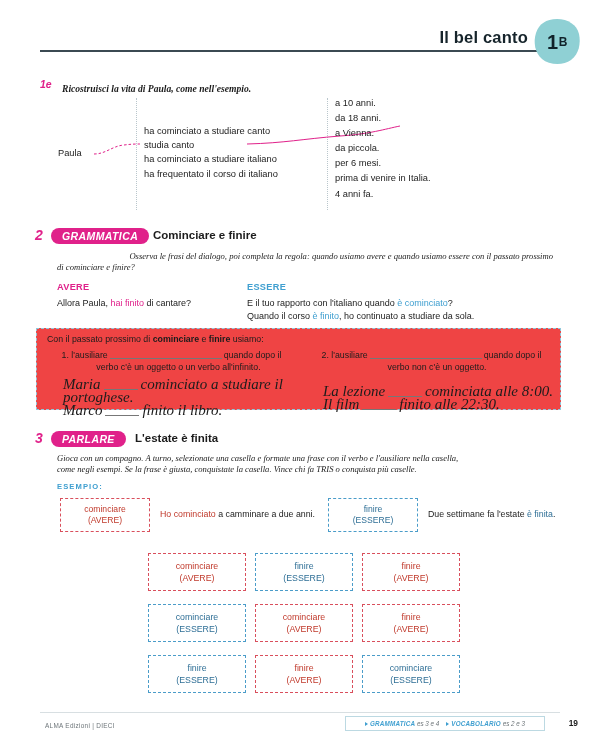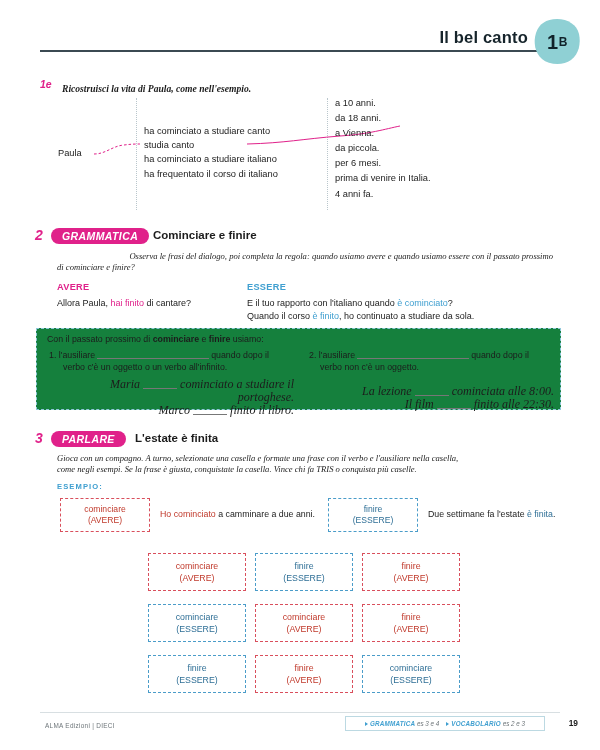--- a/index.html
+++ b/index.html
@@ -73,36 +73,36 @@
   .gr-col{position:absolute;font-size:9px;line-height:13.5px;}
   .gr-head{font-size:9.2px;font-weight:bold;letter-spacing:.3px;margin-bottom:2px;}
   .hAvere{color:#e0218a;}
   .hEssere{color:#3f9fd0;}
   .c-pink{color:#e0218a;}
   .c-blue{color:#3f9fd0;}
 
   
   .rulebox{
     position:absolute;left:36px;top:328px;width:525px;height:82px;
-    border:1.4px dashed #8fc7da;background:#15803d;box-sizing:border-box;
+    border:1.4px dashed #8fc7da;background:#ef4444;box-sizing:border-box;
   }
   .rb-title{
     position:absolute;left:10px;top:5px;font-size:8.8px;color:#1c1c1c;
   }
   .rb-title b{font-weight:bold;}
   .rb-left{position:absolute;left:12px;top:21px;width:245px;}
   .rb-right{position:absolute;left:272px;top:21px;width:245px;}
-  .rb-item{font-size:8.8px;line-height:11.6px;color:#1c1c1c;}
+  .rb-item{font-size:8.8px;line-height:11.6px;color:#1c1c1c;text-align:center;}
   .rb-item .blank{
     display:inline-block;border-bottom:1px solid #777;width:112px;
     vertical-align:-1px;margin:0 2px;
   }
   .rb-ex{
     font-style:italic;font-family:"Liberation Serif", serif;
-    font-size:12px;line-height:13px;color:#1c1c1c;margin-left:14px;text-align:right;
+    font-size:15px;line-height:13px;color:#1c1c1c;margin-left:14px;
   }
   .rb-ex .sblank{
     display:inline-block;border-bottom:1px solid #777;width:34px;
     vertical-align:-1px;margin:0 3px;
   }
 
   
   .esempio-label{
     position:absolute;left:57px;top:482px;font-size:7.6px;color:#3f9fd0;
     letter-spacing:1.1px;font-weight:bold;

